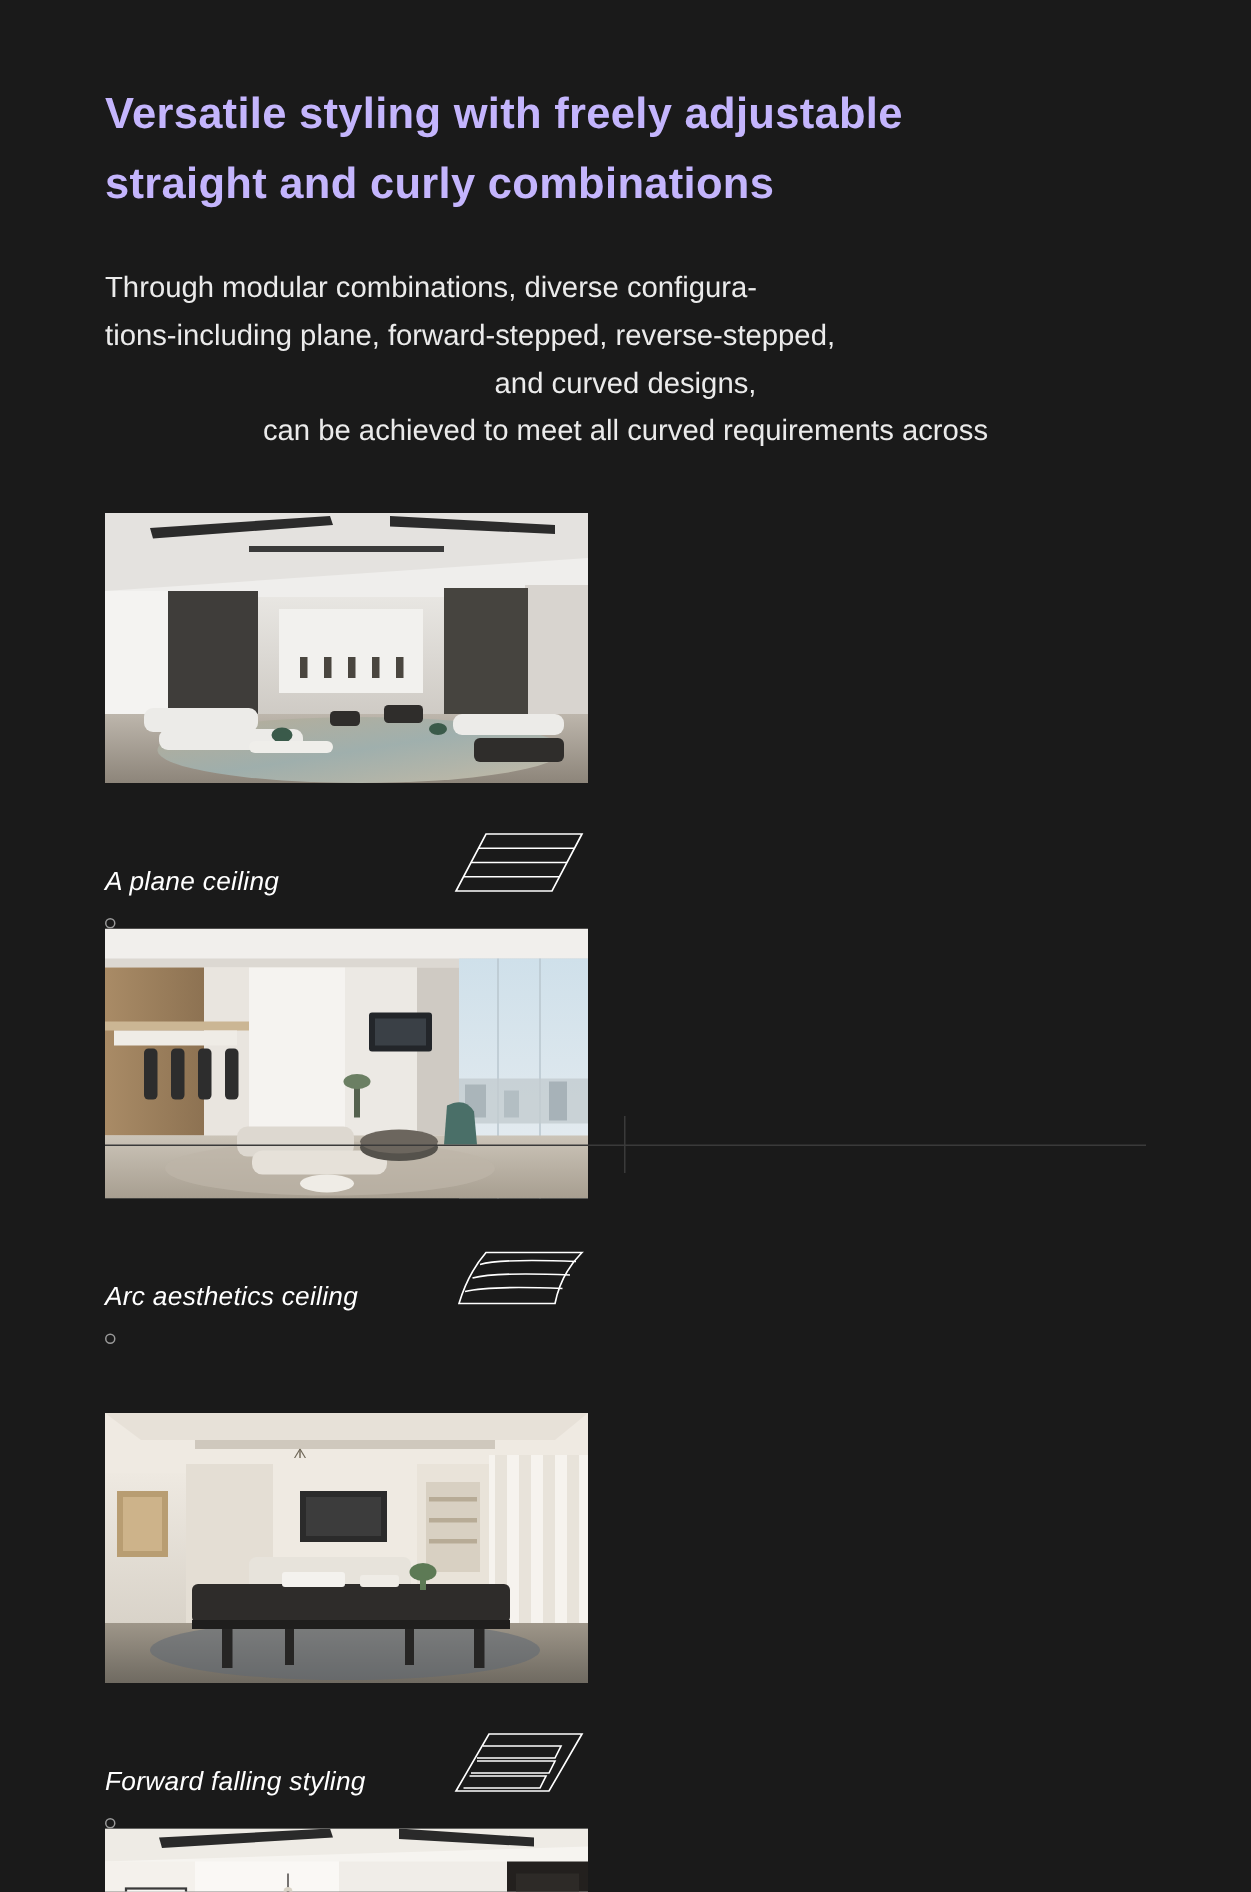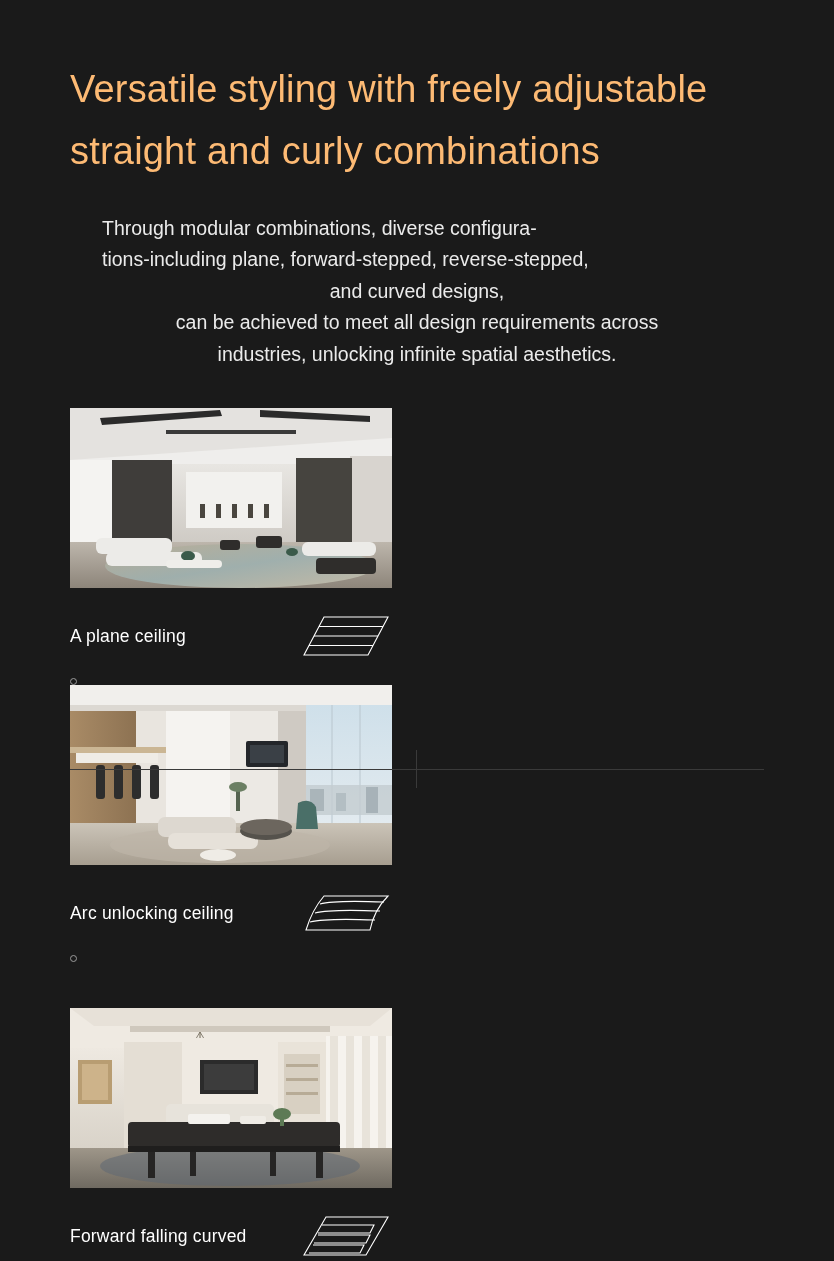--- a/index.html
+++ b/index.html
@@ -17,40 +17,39 @@
     overflow: hidden;
     position: relative;
   }
   .page {
     width: 834px;
     height: 1261px;
     padding: 0 70px;
     position: relative;
   }
   .headline {
-    font-size: 38px;
+    font-size: 29px;
     line-height: 1.62;
-    font-weight: 400;
+    font-weight: 700;
     letter-spacing: 0.2px;
-    color: #fdba74;
+    color: #c4b5fd;
     padding-top: 34px;
     max-width: 640px;
   }
   .body-copy {
     margin-top: 30px;
     font-size: 19.5px;
     line-height: 1.62;
     color: #ebebeb;
     font-weight: 300;
     max-width: 700px;
   }
   .body-copy .justified {
     text-align: justify;
     text-justify: inter-word;
-    margin-left: 32px;
   }
   .body-copy .justified-last {
     text-align: center;
   }
   .grid {
     margin-top: 38px;
     display: flex;
     flex-wrap: wrap;
     column-gap: 0;
   }
@@ -64,23 +63,24 @@
     height: 180px;
     overflow: hidden;
     position: relative;
     background: #222;
   }
   .thumb svg { display: block; }
   .caption-row {
     margin-top: 20px;
     height: 56px;
     display: flex;
-    align-items: center;
+    align-items: flex-end;
     justify-content: space-between;
     width: 322px;
+    font-style: italic;
   }
   .caption {
     font-size: 17.5px;
     font-weight: 300;
     color: #ffffff;
     letter-spacing: 0.2px;
     white-space: nowrap;
   }
   .glyph {
     width: 92px;
@@ -116,22 +116,21 @@
 <body>
 
 <div class="page">
 
   <h1 class="headline">Versatile styling with freely adjustable straight and curly combinations</h1>
 
   <div class="body-copy">
     <div class="justified">Through modular combinations, diverse configura-</div>
     <div class="justified">tions-including plane, forward-stepped, reverse-stepped,</div>
     <div class="justified-last">and curved designs,</div>
-    <div class="justified-last">can be achieved to meet all design requirements across</div>
-    <div class="justified-last">industries, unlocking infinite spatial aesthetics.</div>
+    <div class="justified-last">can be achieved to meet all curved requirements across</div>
   </div>
 
   <div class="grid">
 
     <div class="cell">
       <div class="thumb">
         <svg width="322" height="180" viewBox="0 0 322 180">
           <defs>
             <linearGradient id="g1wall" x1="0" y1="0" x2="0" y2="1">
               <stop offset="0" stop-color="#e8e6e2"></stop>
@@ -253,21 +252,21 @@
           <rect x="98" y="148" width="90" height="16" rx="7" fill="#e6e1d9"></rect>
           <ellipse cx="196" cy="146" rx="26" ry="9" fill="#55524c"></ellipse>
           <ellipse cx="196" cy="142" rx="26" ry="8" fill="#6c665e"></ellipse>
           <path d="M228 118 q12 -6 18 4 l2 22 h-22 z" fill="#4a6f68"></path>
           <ellipse cx="148" cy="170" rx="18" ry="6" fill="#efece6"></ellipse>
           <rect x="166" y="104" width="4" height="22" fill="#55624f"></rect>
           <ellipse cx="168" cy="102" rx="9" ry="5" fill="#6b7f63"></ellipse>
         </svg>
       </div>
       <div class="caption-row">
-        <span class="caption">Arc unlocking ceiling</span>
+        <span class="caption">Arc aesthetics ceiling</span>
         <span class="glyph">
           <svg width="92" height="46" viewBox="0 0 92 46">
             <g fill="none" stroke="#ffffff" stroke-width="1.1">
               <path d="M24,6 L88,6 Q74,20 70,40 L6,40 Q12,20 24,6 Z"></path>
               <path d="M20,14 Q34,10 84,12"></path>
               <path d="M15,23 Q30,19 80,21"></path>
               <path d="M10,32 Q26,28 75,30"></path>
             </g>
           </svg>
         </span>
@@ -344,21 +343,21 @@
           </g>
           <rect x="118" y="106" width="42" height="10" rx="2" fill="#f4f2ee"></rect>
           <rect x="170" y="108" width="26" height="8" rx="2" fill="#efece6"></rect>
           <g fill="#5d7a55">
             <ellipse cx="212" cy="106" rx="9" ry="6"></ellipse>
             <rect x="210" y="110" width="4" height="8"></rect>
           </g>
         </svg>
       </div>
       <div class="caption-row">
-        <span class="caption">Forward falling curved</span>
+        <span class="caption">Forward falling styling</span>
         <span class="glyph">
           <svg width="92" height="46" viewBox="0 0 92 46">
             <g fill="none" stroke="#ffffff" stroke-width="1.1">
               <polygon points="26,4 88,4 66,42 4,42"></polygon>
               <polyline points="22,12 74,12 70,20 18,20"></polyline>
               <polyline points="18,22 70,22 66,30 14,30"></polyline>
               <polyline points="13,32 64,32 60,40 9,40"></polyline>
             </g>
           </svg>
         </span>

